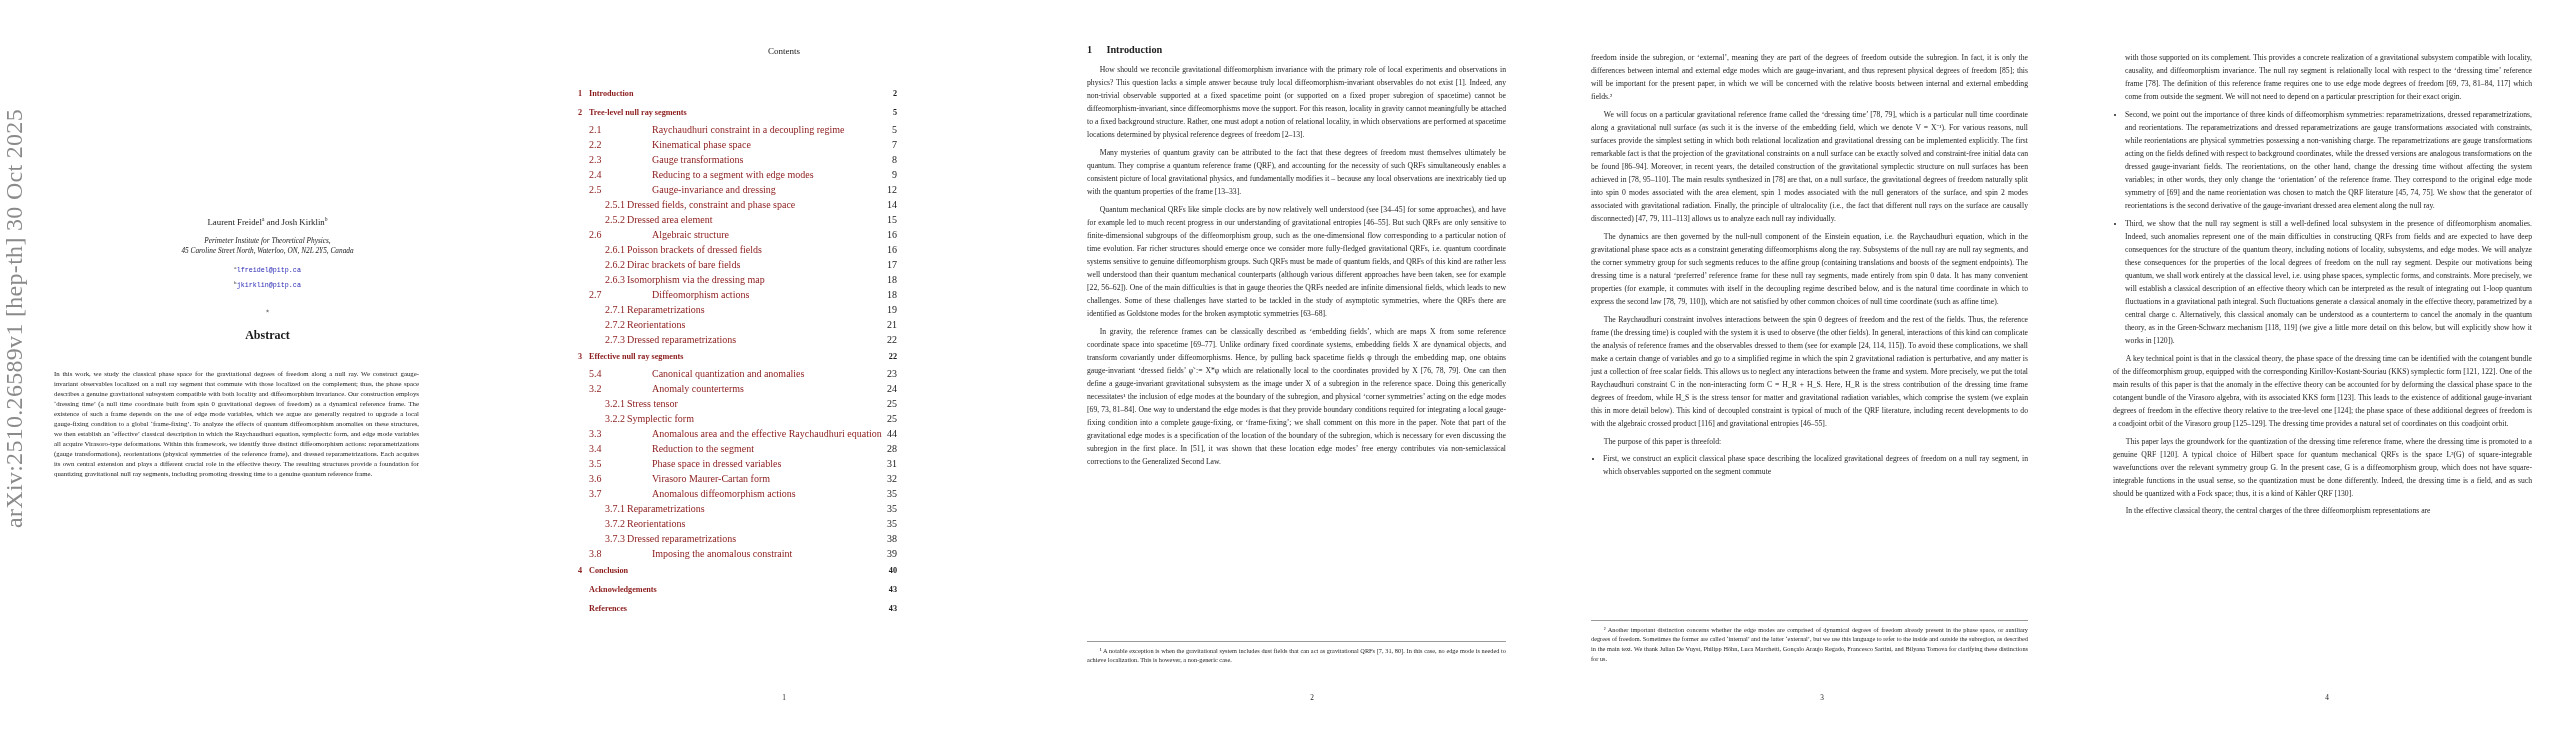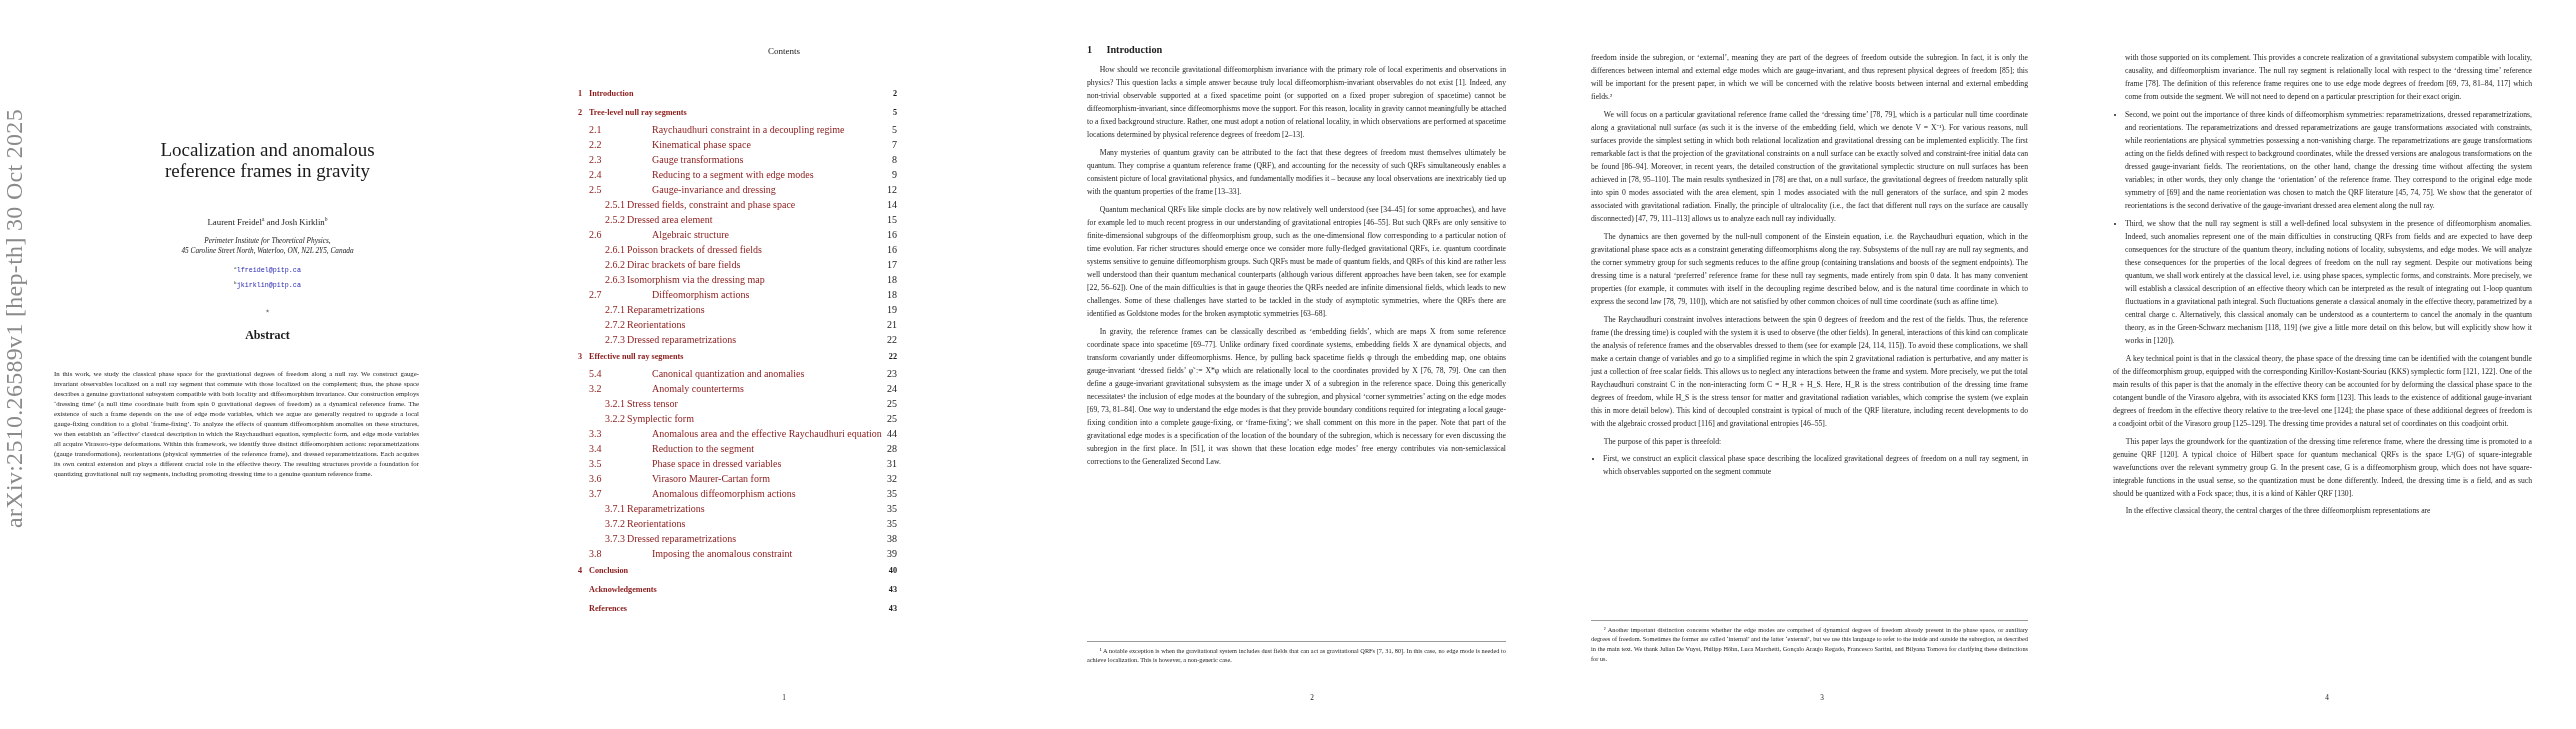--- a/index.html
+++ b/index.html
@@ -65,24 +65,20 @@
   ul.bul li { margin:0 0 4.9px 0; }
   ul.bul.cont { list-style:none; }
 </style>
 </head>
 <body>
 
 <div class="page p1">
   <div class="stamp">
     <div class="stamp-text">arXiv:2510.26589v1  [hep-th]  30 Oct 2025</div>
   </div>
-  <div class="title">
-    <div>Localization and anomalous</div>
-    <div>reference frames in gravity</div>
-  </div>
   <div class="authors">
     <span>Laurent Freidel</span><sup>a</sup><span> and </span><span>Josh Kirklin</span><sup>b</sup>
   </div>
   <div class="affil">
     <div>Perimeter Institute for Theoretical Physics,</div>
     <div>45 Caroline Street North, Waterloo, ON, N2L 2Y5, Canada</div>
   </div>
   <div class="emails mono">
     <div><sup>a</sup><a>lfreidel@pitp.ca</a></div>
     <div><sup>b</sup><a>jkirklin@pitp.ca</a></div>

